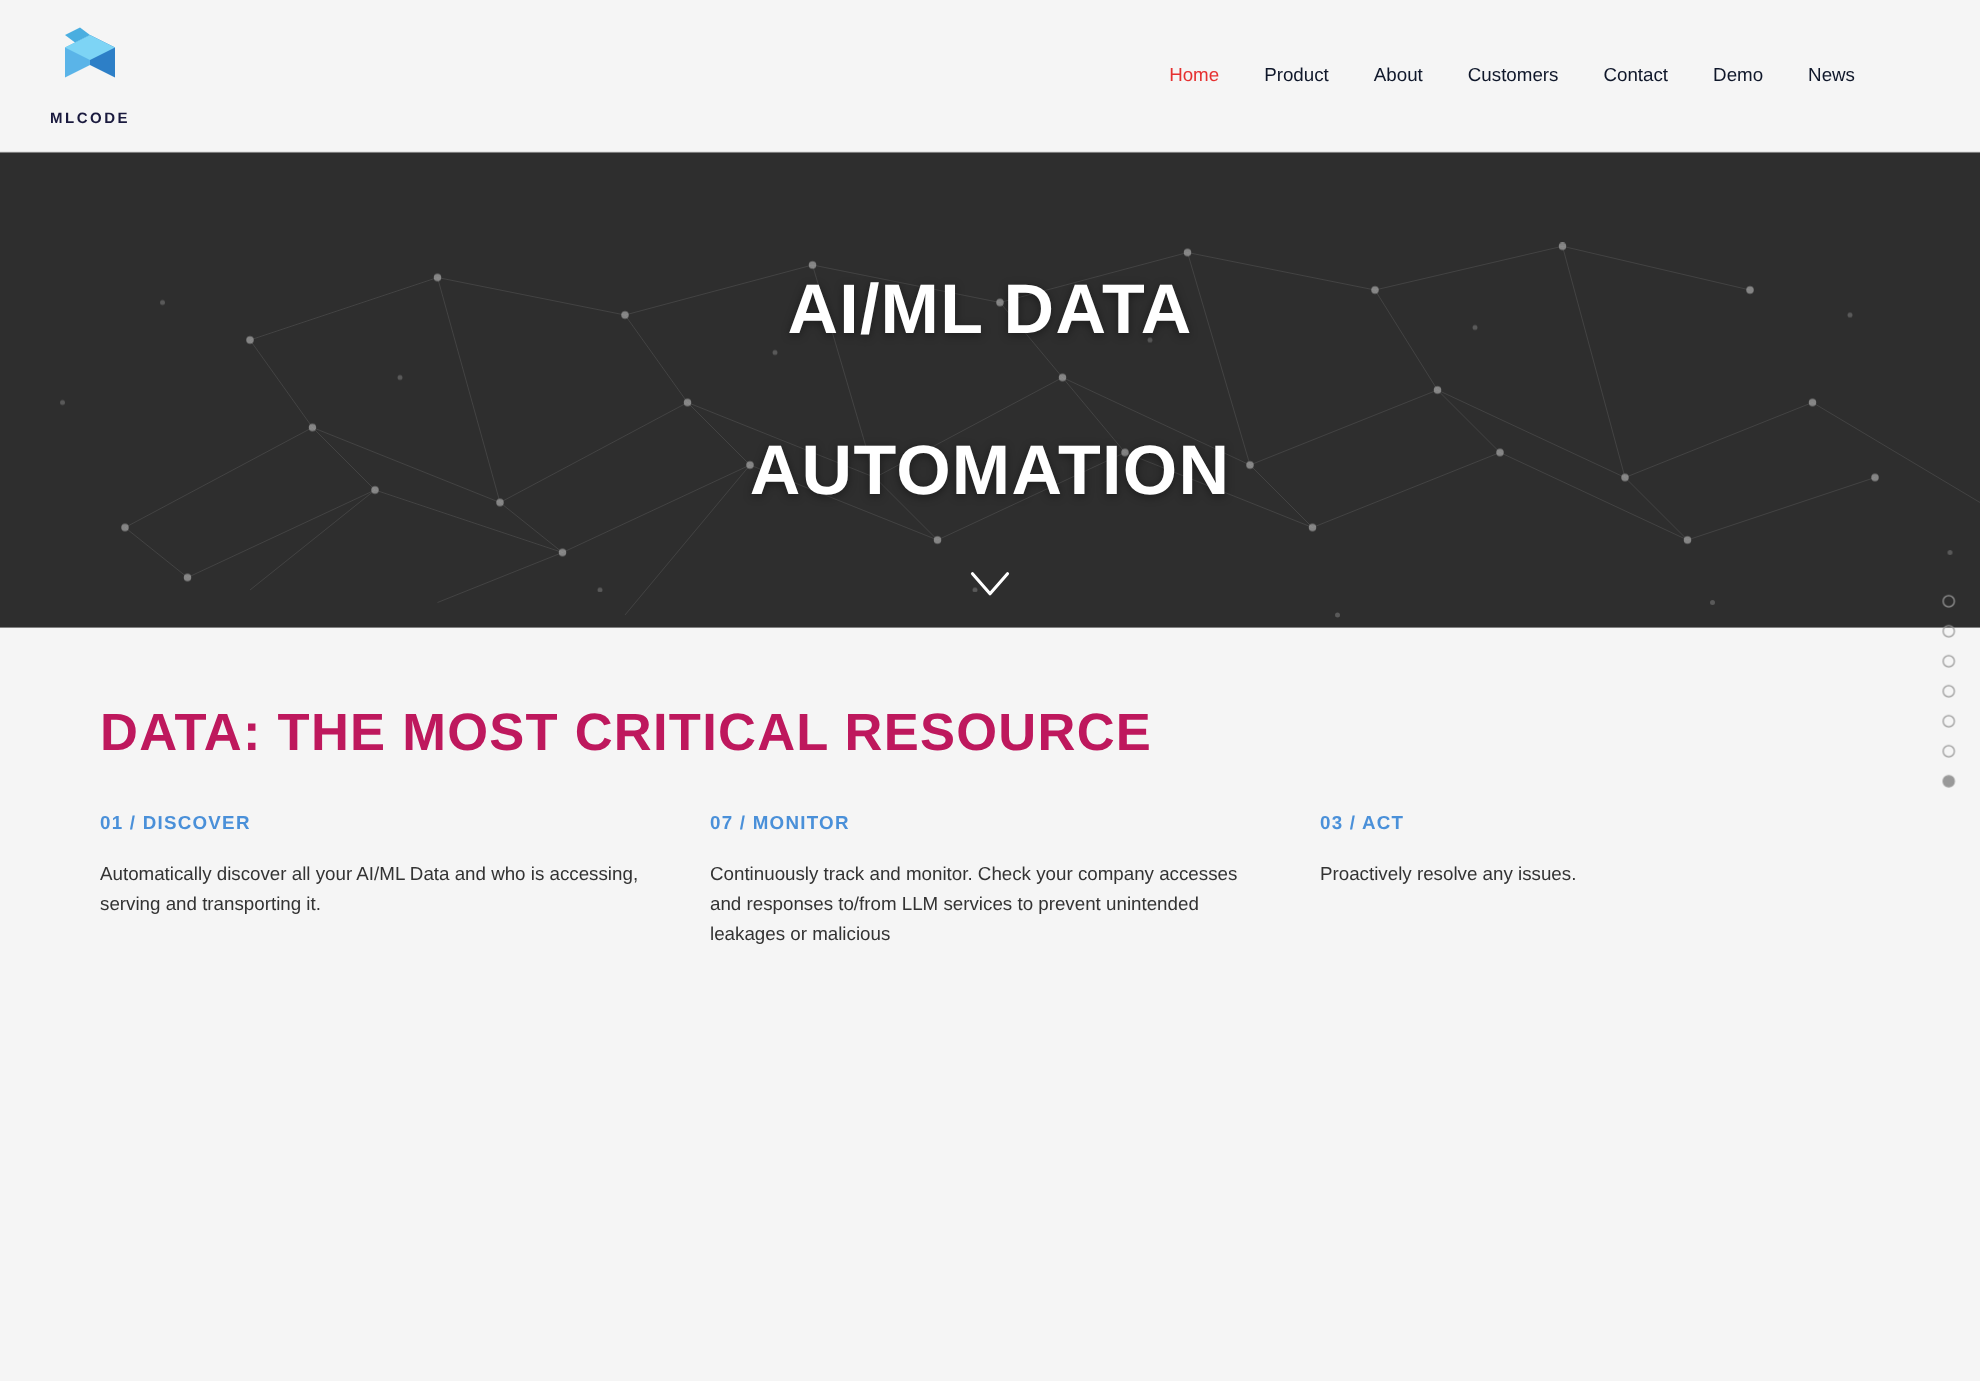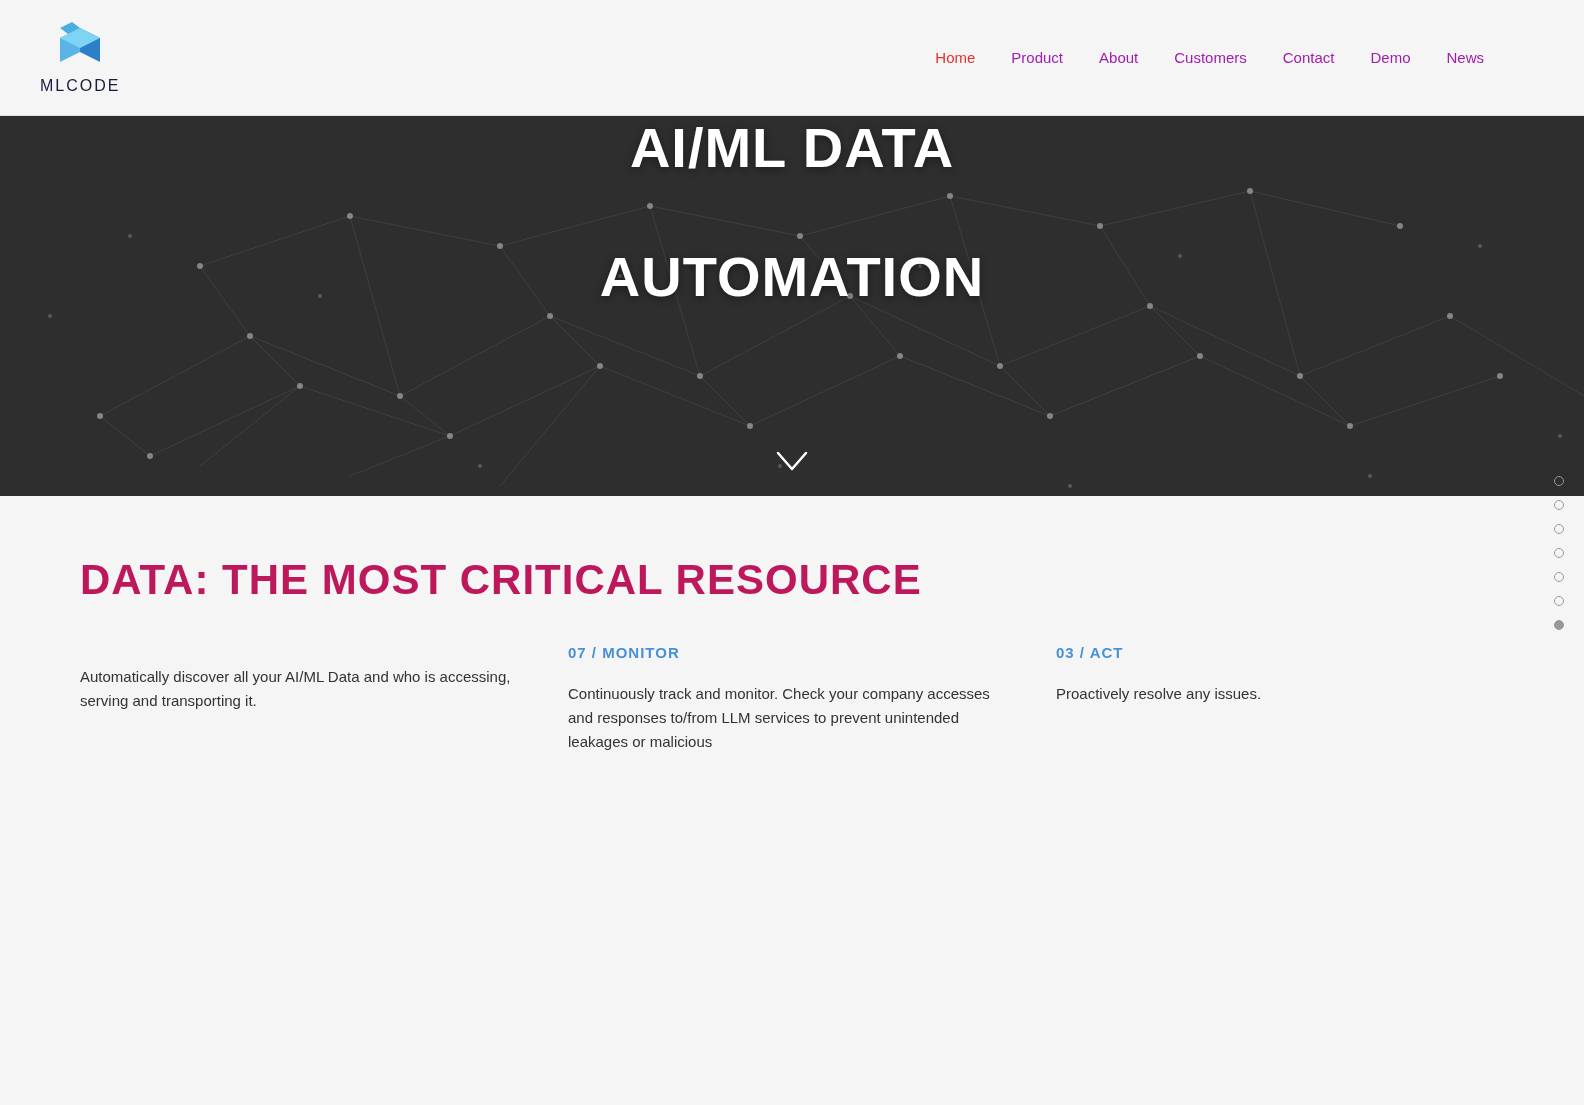--- a/index.html
+++ b/index.html
@@ -29,52 +29,53 @@
       flex-direction: column;
       align-items: center;
     }
 
     .logo-icon {
       width: 60px;
       height: 55px;
     }
 
     .logo-text {
-      font-size: 16px;
-      font-weight: 400;
+      font-size: 12px;
+      font-weight: 700;
       color: #1a1a3e;
       letter-spacing: 2px;
-      margin-top: 2px;
+      margin-top: 12px;
     }
 
     nav {
       display: flex;
       gap: 36px;
       align-items: flex-end;
       margin-right: 60px;
     }
 
     nav a {
       text-decoration: none;
       font-size: 15px;
       font-weight: 500;
-      color: #a21caf;
+      color: #0f172a;
     }
 
     nav a.active {
       color: #e63030;
     }
 
     
     .hero {
       position: relative;
       width: 100%;
       height: 380px;
       background: #2a2a2a;
       display: flex;
+      align-items: center;
       justify-content: center;
       overflow: hidden;
     }
 
     .hero-bg {
       position: absolute;
       top: 0; left: 0; right: 0; bottom: 0;
     }
 
     
@@ -342,20 +343,21 @@
   <div class="slide-dot"></div>
   <div class="slide-dot active"></div>
 </div>
 
 <div class="main-content">
   <h2 class="section-title">DATA: THE MOST CRITICAL RESOURCE</h2>
 
   <div class="features-grid">
 
     <div class="feature-item">
+      <div class="feature-number">01 / DISCOVER</div>
       <p class="feature-body">Automatically discover all your AI/ML Data and who is accessing, serving and transporting it.</p>
     </div>
 
     <div class="feature-item">
       <div class="feature-number">07 / MONITOR</div>
       <p class="feature-body">Continuously track and monitor. Check your company accesses and responses to/from LLM services to prevent unintended leakages or malicious</p>
     </div>
 
     <div class="feature-item">
       <div class="feature-number">03 / ACT</div>

